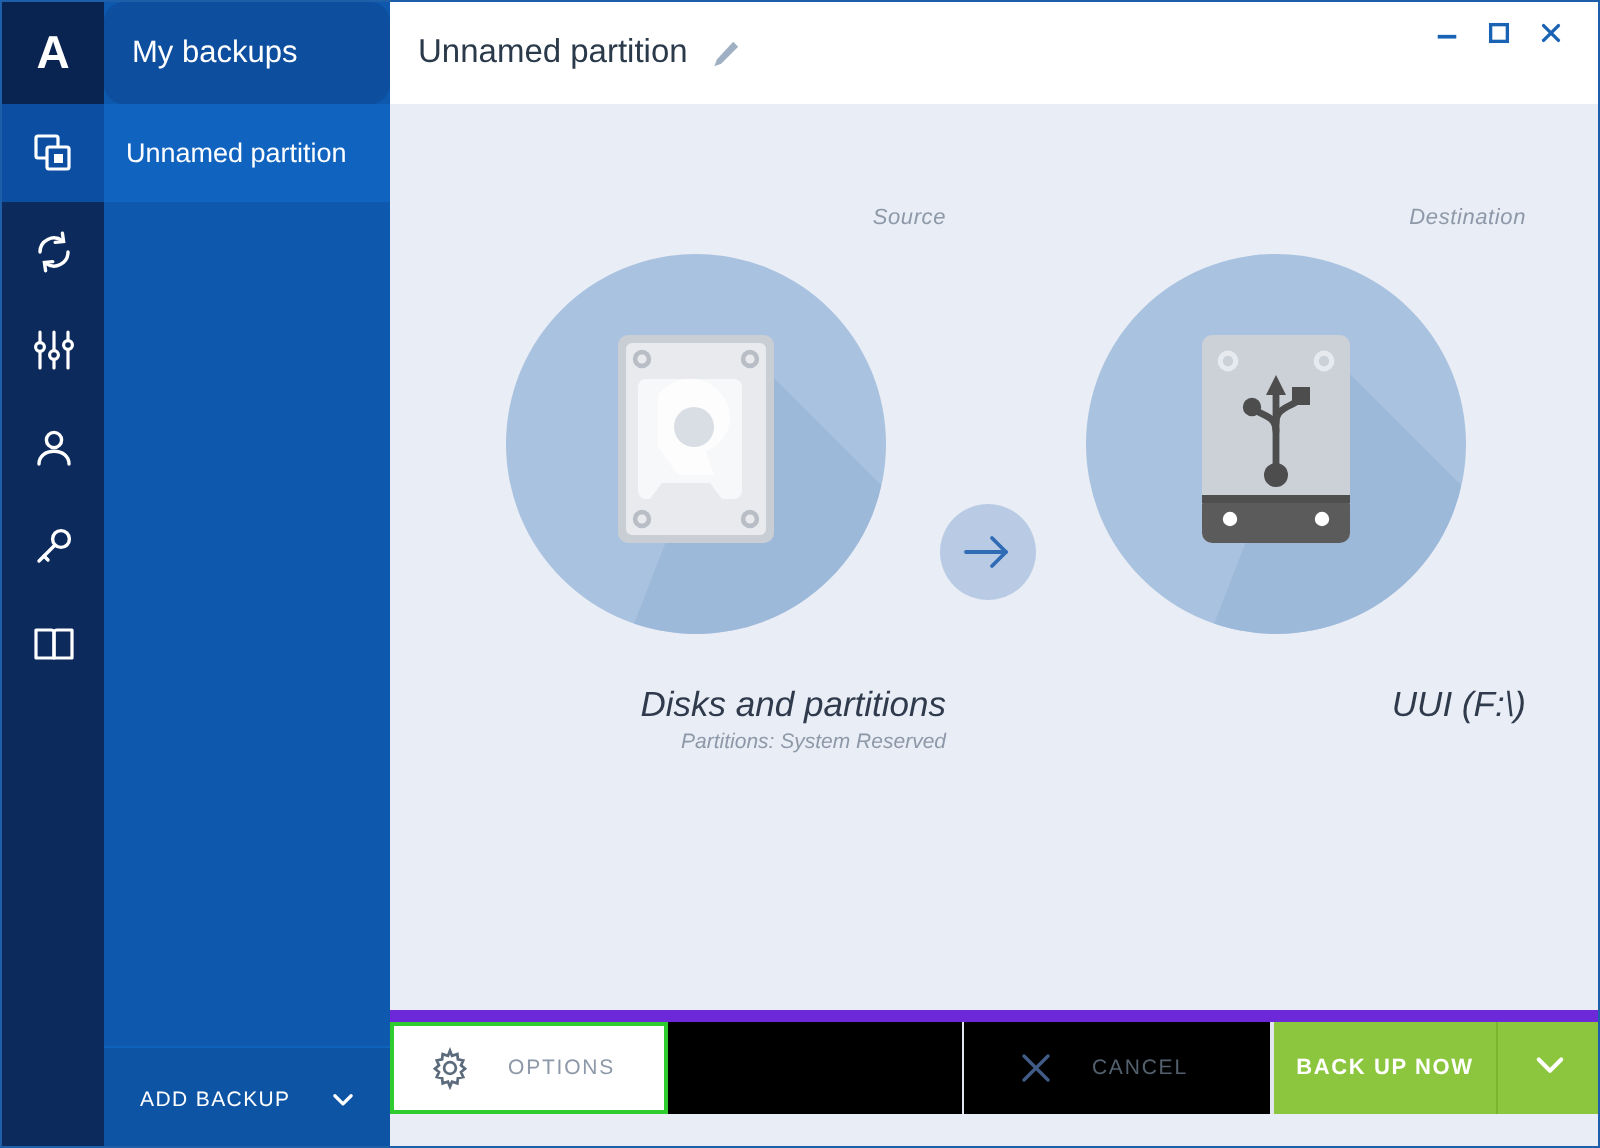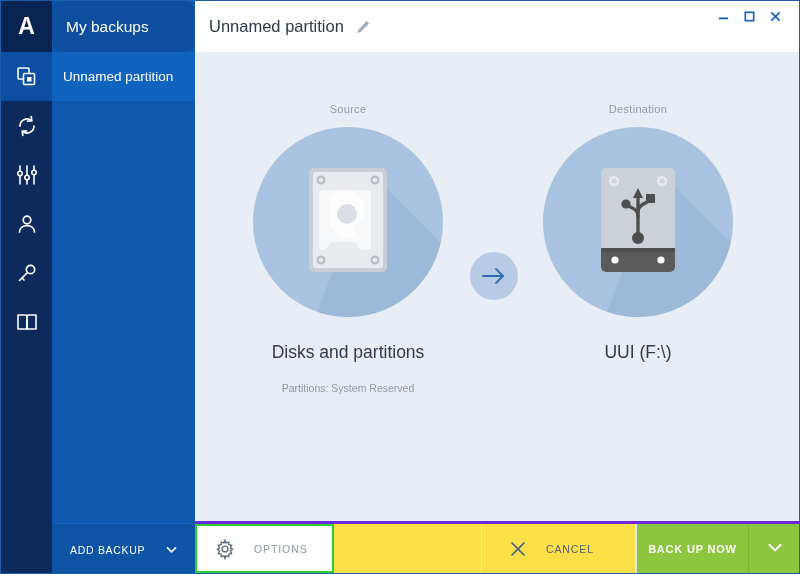--- a/index.html
+++ b/index.html
@@ -84,21 +84,21 @@
   }
 
   
   .main{
     position:absolute;left:194px;top:51px;width:605px;height:470px;
     background:#e9edf5;
   }
   .panes{
     position:absolute;left:0;top:0;width:605px;height:340px;
   }
-  .pane{position:absolute;top:0;width:250px;text-align:center;}
+  .pane{position:absolute;top:0;width:250px;text-align:right;font-style:italic;}
   .pane.src{left:28px;}
   .pane.dst{left:318px;}
   .pane-label{
     font-size:11px;color:#8d98a8;letter-spacing:.3px;margin-top:51px;
   }
   .disc-wrap{
     position:relative;width:190px;height:190px;margin:12px auto 0;
   }
   .disc{
     position:absolute;left:0;top:0;width:190px;height:190px;border-radius:50%;
@@ -117,23 +117,23 @@
   .pane-sub{
     font-size:10.5px;color:#8d98a8;margin-top:8px;line-height:14px;
   }
   .arrow-circle{
     position:absolute;left:275px;top:200px;width:48px;height:48px;border-radius:50%;
     background:#b9cbe4;display:flex;align-items:center;justify-content:center;
   }
 
   
   .bottombar{
-    position:absolute;left:194px;bottom:0;width:605px;height:52px;
-    background:#fde047;display:flex;align-items:stretch;
-    border-top:3px solid #6d28d9;
+    position:absolute;left:194px;bottom:16px;width:605px;height:52px;
+    background:#000000;display:flex;align-items:stretch;
+    border-top:6px solid #6d28d9;
     box-sizing:border-box;
   }
   .bb-cell{
     display:flex;align-items:center;
     border-right:1px solid #e2e6ee;
     box-sizing:border-box;
   }
   .bb-options{
     width:148px;border:2px solid #2ecc2e;box-sizing:border-box;
     padding-left:17px;background:#ffffff;
@@ -304,21 +304,21 @@
               <circle cx="12" cy="92" r="2.3" fill="#e9eaee"></circle>
               <circle cx="66" cy="92" r="4.6" fill="#b9bec6"></circle>
               <circle cx="66" cy="92" r="2.3" fill="#e9eaee"></circle>
               <path d="M14 22 h44 a4 4 0 0 1 4 4 v52 a4 4 0 0 1 -4 4 h-6 l-6 -8 h-24 l-6 8 h-2 a4 4 0 0 1 -4 -4 v-52 a4 4 0 0 1 4 -4 z" fill="#f7f8fa"></path>
               <path d="M20 30 a20 20 0 0 1 36 10 a18 18 0 0 1 -12 18 l4 12 h-18 l-10 -14 z" fill="#fdfdfe"></path>
               <circle cx="38" cy="46" r="10" fill="#d9dde4"></circle>
             </svg>
           </div>
         </div>
         <div class="pane-title">Disks and partitions</div>
-        <div class="pane-sub" style="margin-top:18px">Partitions: System Reserved</div>
+        <div class="pane-sub" style="margin-top:1px">Partitions: System Reserved</div>
       </div>
 
       <div class="arrow-circle">
         <svg width="26" height="20" viewBox="0 0 26 20" fill="none" stroke="#2f6cb5" stroke-width="1.9" stroke-linecap="round" stroke-linejoin="round">
           <line x1="2" y1="10" x2="22" y2="10"></line>
           <polyline points="15,3 22,10 15,17"></polyline>
         </svg>
       </div>
 
       <div class="pane dst">

